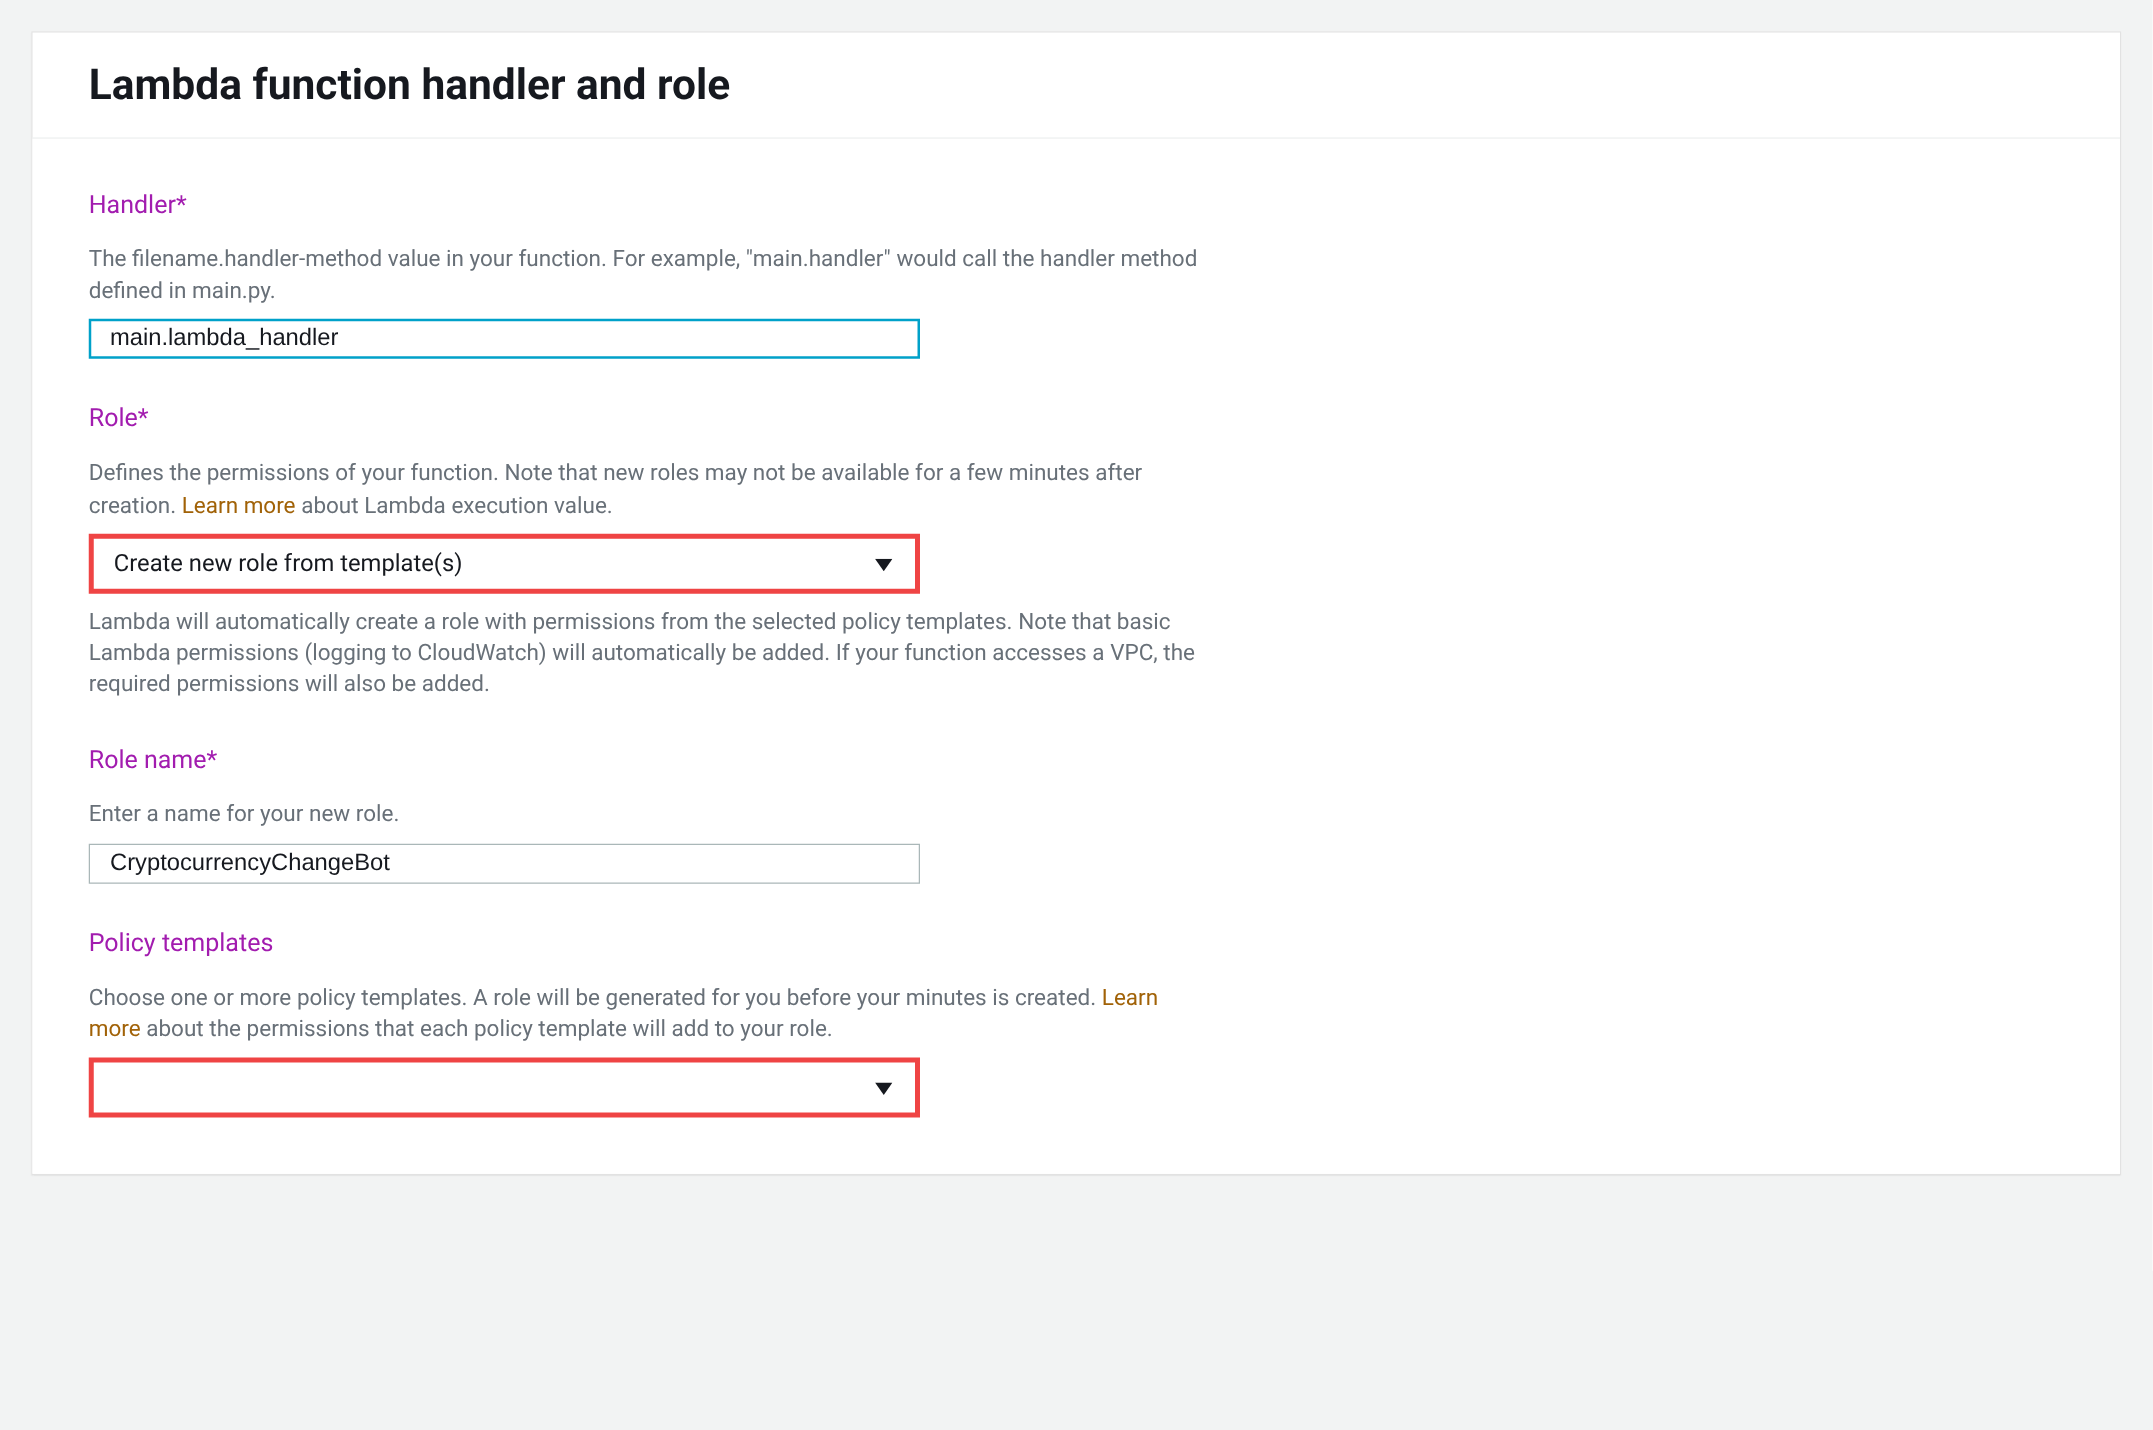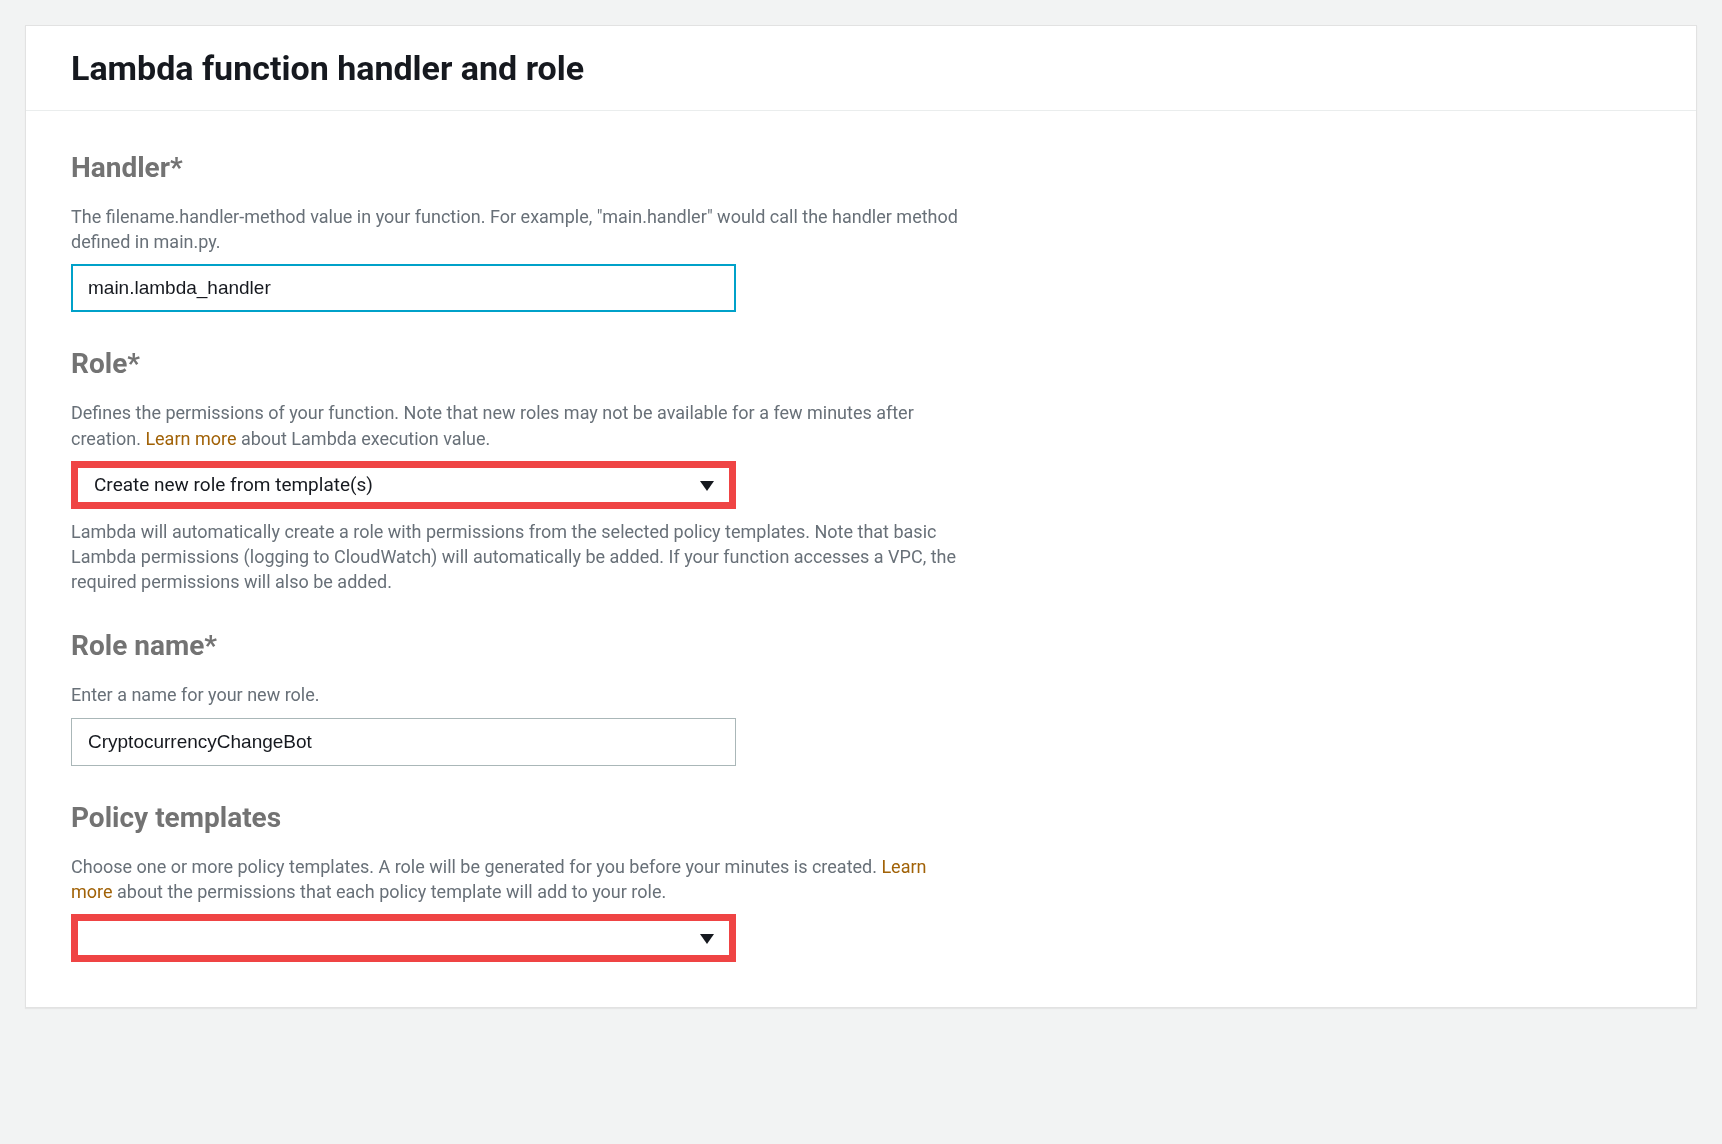--- a/index.html
+++ b/index.html
@@ -30,23 +30,23 @@
       padding: 40px 45px 45px 45px;
       background: #ffffff;
     }
     .form-group {
       margin-bottom: 35px;
     }
     .form-group:last-child {
       margin-bottom: 0;
     }
     .field-label {
-      font-size: 28px;
-      color: #737373;
-      font-weight: 700;
+      font-size: 20px;
+      color: #a21caf;
+      font-weight: 400;
       margin-bottom: 4px;
     }
     .field-description {
       font-size: 18px;
       color: #687078;
       line-height: 1.4;
       margin-bottom: 10px;
       max-width: 900px;
       margin-top: 20px;
     }
@@ -57,21 +57,21 @@
       margin-top: 10px;
       max-width: 900px;
     }
     .link {
       color: #a16207;
       text-decoration: none;
     }
     .text-input {
       width: 665px;
       max-width: 100%;
-      height: 48px;
+      height: 32px;
       padding: 8px 16px;
       font-size: 19px;
       color: #16191f;
       border: 1px solid #aab7b8;
       background: #ffffff;
       outline: none;
     }
     .text-input.focused {
       border: 2px solid #00a1c9;
       padding: 7px 15px;
@@ -80,21 +80,21 @@
       position: relative;
       width: 665px;
       max-width: 100%;
     }
     .select-display {
       width: 100%;
       height: 48px;
       padding: 8px 40px 8px 16px;
       font-size: 19px;
       color: #16191f;
-      border: 7px solid #ef4444;
+      border: 4px solid #ef4444;
       background: #ffffff;
       display: flex;
       align-items: center;
       cursor: pointer;
     }
     .select-caret {
       position: absolute;
       right: 22px;
       top: 50%;
       transform: translateY(-40%);

